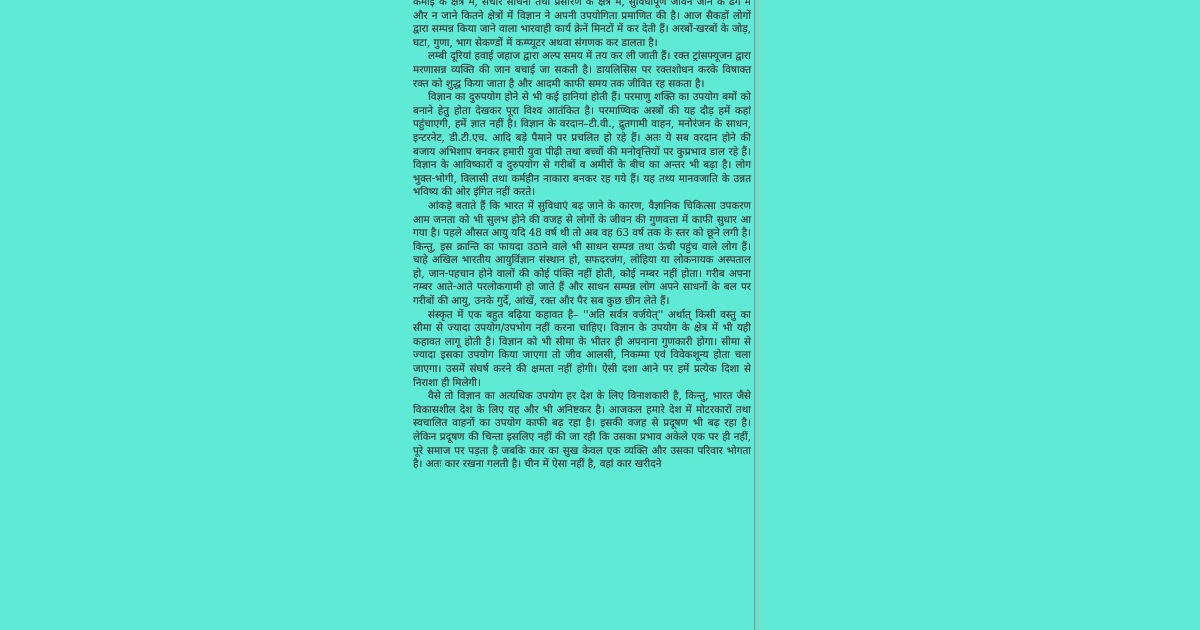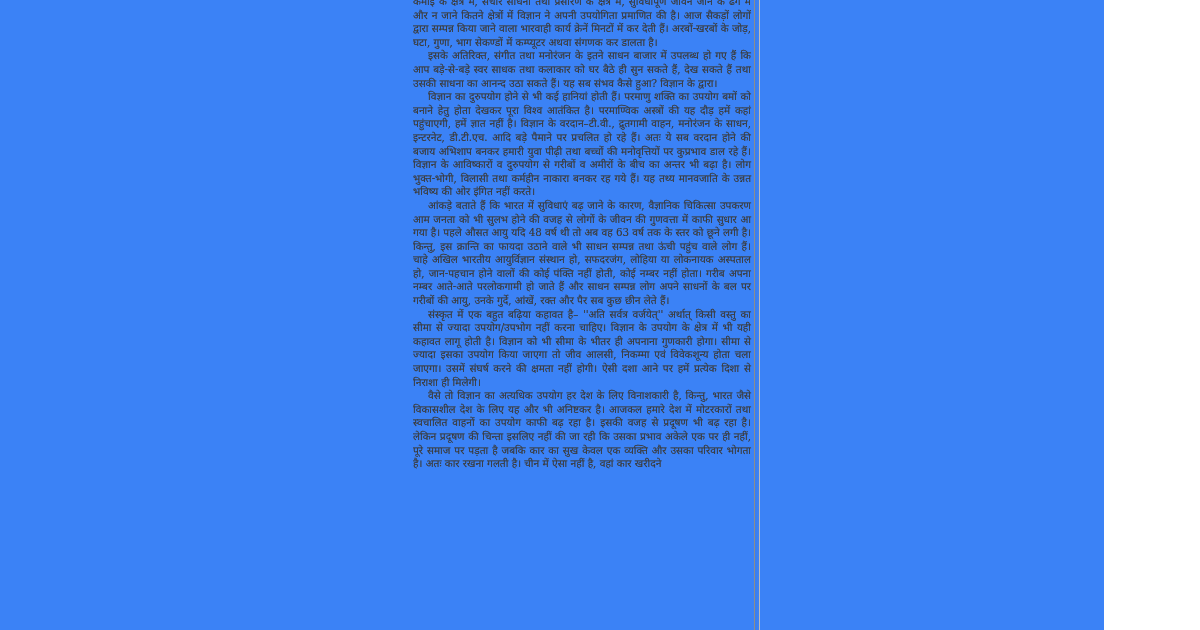--- a/index.html
+++ b/index.html
@@ -4,22 +4,22 @@
 <style>
   html,body{margin:0;padding:0;background:#ffffff;}
   .canvas{
     position:relative;
     width:1200px;height:630px;
     background:#ffffff;
     overflow:hidden;
   }
   .scanned-page{
     position:absolute;
-    left:0;top:0;width:1104px;height:630px;
-    background:#3b82f6;
+    left:0;top:0;width:1200px;height:630px;
+    background:#5eead4;
   }
   .page-text{
     position:absolute;
     left:413px;top:-5px;
     width:338px;
     font-family:"DejaVu Serif","Liberation Serif",serif;
     font-size:10.3px;
     line-height:13.6px;
     color:#3a3a3a;
     text-align:justify;
@@ -44,21 +44,21 @@
     background:linear-gradient(to right, rgba(0,0,0,0.03), rgba(255,255,255,0));
   }
 </style>
 </head>
 <body>
 
 <div class="canvas">
   <div class="scanned-page">
     <div class="page-text">
         <p class="continued">कमाई के क्षेत्र में, संचार साधनों तथा प्रसारण के क्षेत्र में, सुविधापूर्ण जीवन जीने के ढंग में और न जाने कितने क्षेत्रों में विज्ञान ने अपनी उपयोगिता प्रमाणित की है। आज सैकड़ों लोगों द्वारा सम्पन्न किया जाने वाला भारवाही कार्य क्रेनें मिनटों में कर देती हैं। अरबों-खरबों के जोड़, घटा, गुणा, भाग सेकण्डों में कम्प्यूटर अथवा संगणक कर डालता है।</p>
-        <p>इसके अतिरिक्त, संगीत तथा मनोरंजन के इतने साधन बाजार में उपलब्ध हो गए हैं कि आप बड़े-से-बड़े स्वर साधक तथा कलाकार को घर बैठे ही सुन सकते हैं, देख सकते हैं तथा उसकी साधना का आनन्द उठा सकते हैं। यह सब संभव कैसे हुआ? विज्ञान के द्वारा।</p>
+        <p>लम्बी दूरियां हवाई जहाज द्वारा अल्प समय में तय कर ली जाती हैं। रक्त ट्रांसफ्यूजन द्वारा मरणासन्न व्यक्ति की जान बचाई जा सकती है। डायलिसिस पर रक्तशोधन करके विषाक्त रक्त को शुद्ध किया जाता है और आदमी काफी समय तक जीवित रह सकता है।</p>
         <p>विज्ञान का दुरुपयोग होने से भी कई हानियां होती हैं। परमाणु शक्ति का उपयोग बमों को बनाने हेतु होता देखकर पूरा विश्व आतंकित है। परमाण्विक अस्त्रों की यह दौड़ हमें कहां पहुंचाएगी, हमें ज्ञात नहीं है। विज्ञान के वरदान–टी.वी., द्रुतगामी वाहन, मनोरंजन के साधन, इन्टरनेट, डी.टी.एच. आदि बड़े पैमाने पर प्रचलित हो रहे हैं। अतः ये सब वरदान होने की बजाय अभिशाप बनकर हमारी युवा पीढ़ी तथा बच्चों की मनोवृत्तियों पर कुप्रभाव डाल रहे हैं। विज्ञान के आविष्कारों व दुरुपयोग से गरीबों व अमीरों के बीच का अन्तर भी बढ़ा है। लोग भुक्त-भोगी, विलासी तथा कर्महीन नाकारा बनकर रह गये हैं। यह तथ्य मानवजाति के उन्नत भविष्य की ओर इंगित नहीं करते।</p>
         <p>आंकड़े बताते हैं कि भारत में सुविधाएं बढ़ जाने के कारण, वैज्ञानिक चिकित्सा उपकरण आम जनता को भी सुलभ होने की वजह से लोगों के जीवन की गुणवत्ता में काफी सुधार आ गया है। पहले औसत आयु यदि 48 वर्ष थी तो अब वह 63 वर्ष तक के स्तर को छूने लगी है। किन्तु, इस क्रान्ति का फायदा उठाने वाले भी साधन सम्पन्न तथा ऊंची पहुंच वाले लोग हैं। चाहे अखिल भारतीय आयुर्विज्ञान संस्थान हो, सफदरजंग, लोहिया या लोकनायक अस्पताल हो, जान-पहचान होने वालों की कोई पंक्ति नहीं होती, कोई नम्बर नहीं होता। गरीब अपना नम्बर आते-आते परलोकगामी हो जाते हैं और साधन सम्पन्न लोग अपने साधनों के बल पर गरीबों की आयु, उनके गुर्दे, आंखें, रक्त और पैर सब कुछ छीन लेते हैं।</p>
         <p>संस्कृत में एक बहुत बढ़िया कहावत है– ''अति सर्वत्र वर्जयेत्'' अर्थात् किसी वस्तु का सीमा से ज्यादा उपयोग/उपभोग नहीं करना चाहिए। विज्ञान के उपयोग के क्षेत्र में भी यही कहावत लागू होती है। विज्ञान को भी सीमा के भीतर ही अपनाना गुणकारी होगा। सीमा से ज्यादा इसका उपयोग किया जाएगा तो जीव आलसी, निकम्मा एवं विवेकशून्य होता चला जाएगा। उसमें संघर्ष करने की क्षमता नहीं होगी। ऐसी दशा आने पर हमें प्रत्येक दिशा से निराशा ही मिलेगी।</p>
         <p>वैसे तो विज्ञान का अत्यधिक उपयोग हर देश के लिए विनाशकारी है, किन्तु, भारत जैसे विकासशील देश के लिए यह और भी अनिष्टकर है। आजकल हमारे देश में मोटरकारों तथा स्वचालित वाहनों का उपयोग काफी बढ़ रहा है। इसकी वजह से प्रदूषण भी बढ़ रहा है। लेकिन प्रदूषण की चिन्ता इसलिए नहीं की जा रही कि उसका प्रभाव अकेले एक पर ही नहीं, पूरे समाज पर पड़ता है जबकि कार का सुख केवल एक व्यक्ति और उसका परिवार भोगता है। अतः कार रखना गलती है। चीन में ऐसा नहीं है, वहां कार खरीदने</p>
       </div>
     <div class="edge-rule"></div>
   </div>
 </div>
 
 </body></html>

